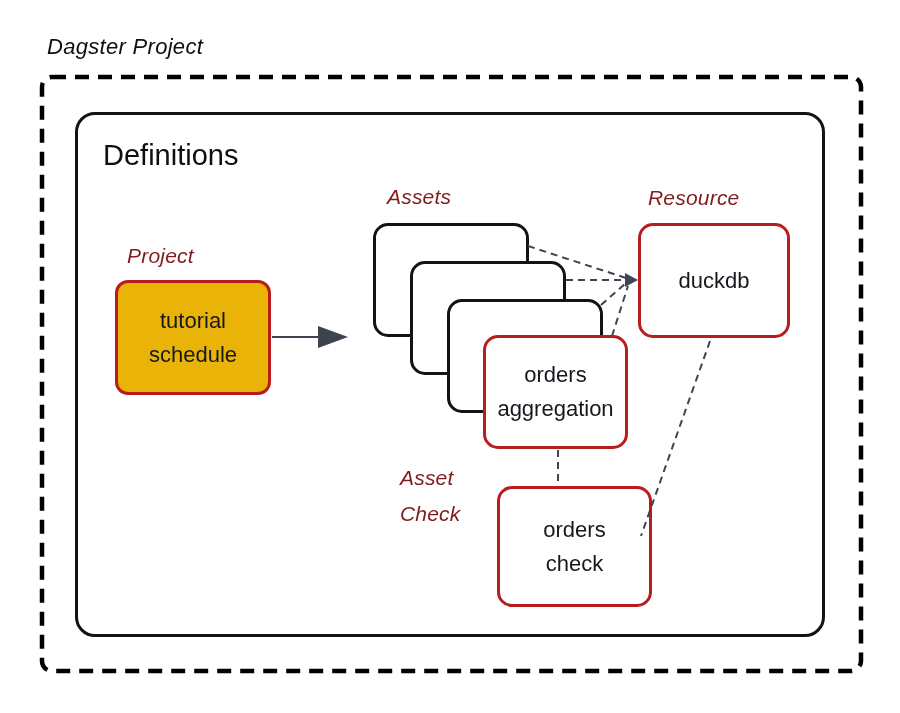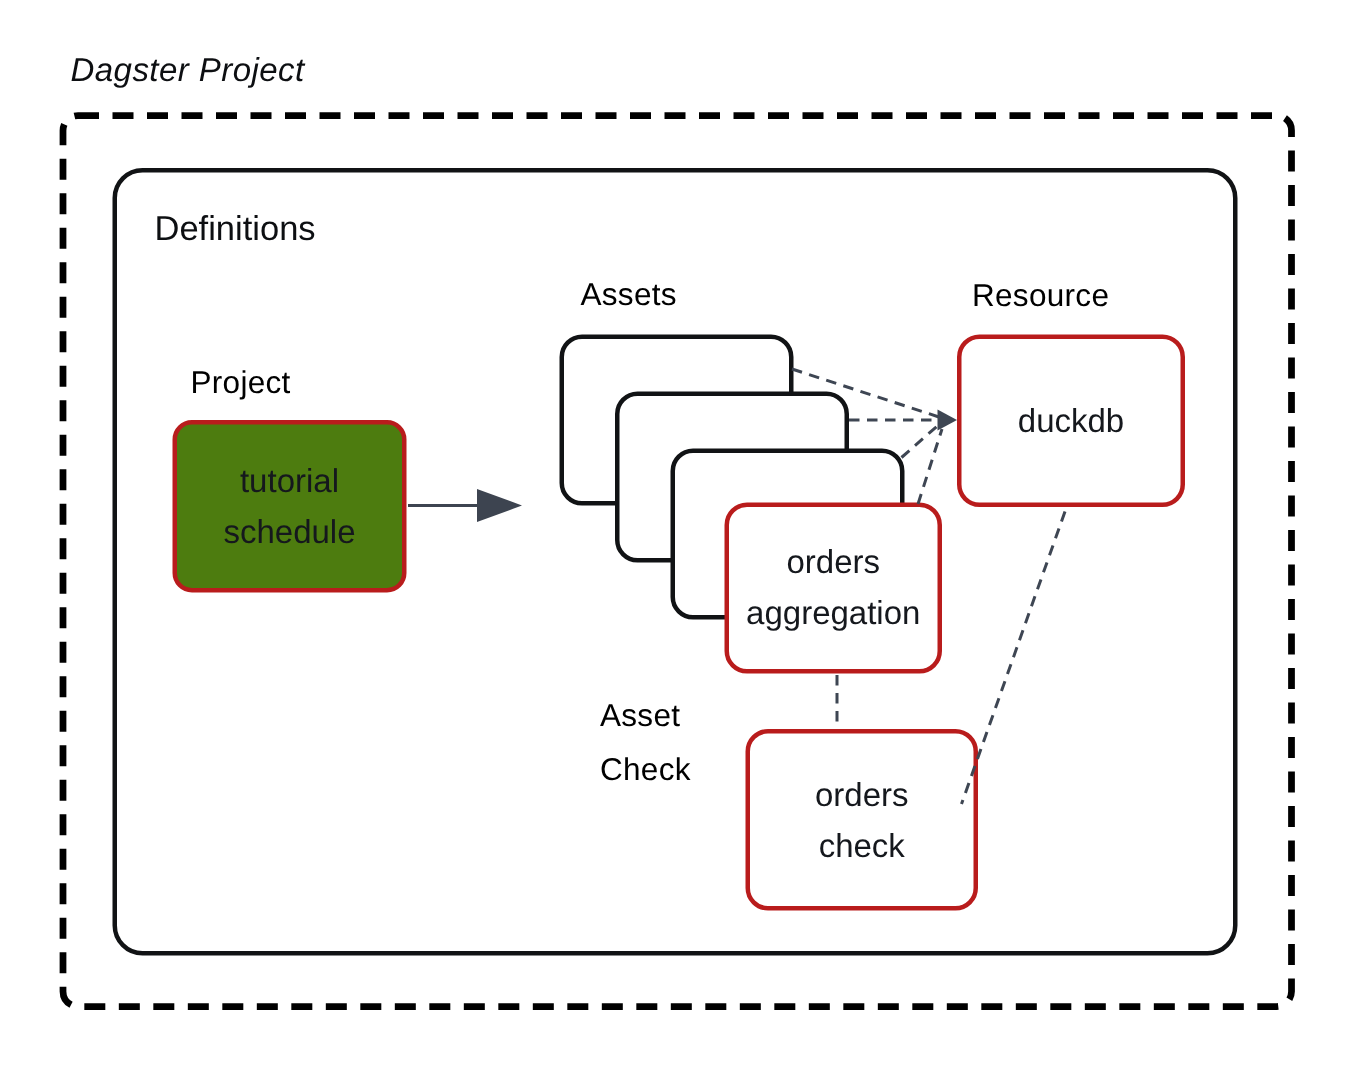--- a/index.html
+++ b/index.html
@@ -33,27 +33,28 @@
     height: 519px;
     border: 3px solid #111315;
     border-radius: 20px;
     background: #ffffff;
     box-sizing: content-box;
   }
   .definitions-label {
     position: absolute;
     left: 25px;
     top: 24px;
-    font-size: 23px;
+    font-size: 29px;
     color: #0d0f12;
   }
   .group-label {
     position: absolute;
     font-size: 21px;
-    color: #000000;
+    font-style: italic;
+    color: #7f1d1d;
     letter-spacing: 0.2px;
   }
   .schedule-label  { left: 127px; top: 244px; }
   .assets-label    { left: 387px; top: 185px; }
   .resource-label  { left: 648px; top: 186px; }
   .asset-check-label {
     left: 400px; top: 460px;
     width: 74px;
     line-height: 36px;
   }
@@ -67,21 +68,21 @@
     justify-content: center;
     text-align: center;
     font-size: 22px;
     color: #15181d;
     line-height: 34px;
     box-sizing: border-box;
   }
   .schedule-node {
     left: 115px; top: 280px;
     width: 156px; height: 115px;
-    background: #4d7c0f;
+    background: #eab308;
     border-radius: 13px;
   }
   .schedule-node span { width: 112px; }
   .asset-box {
     position: absolute;
     width: 156px; height: 114px;
     background: #ffffff;
     border: 3px solid #111315;
     border-radius: 15px;
     box-sizing: border-box;

